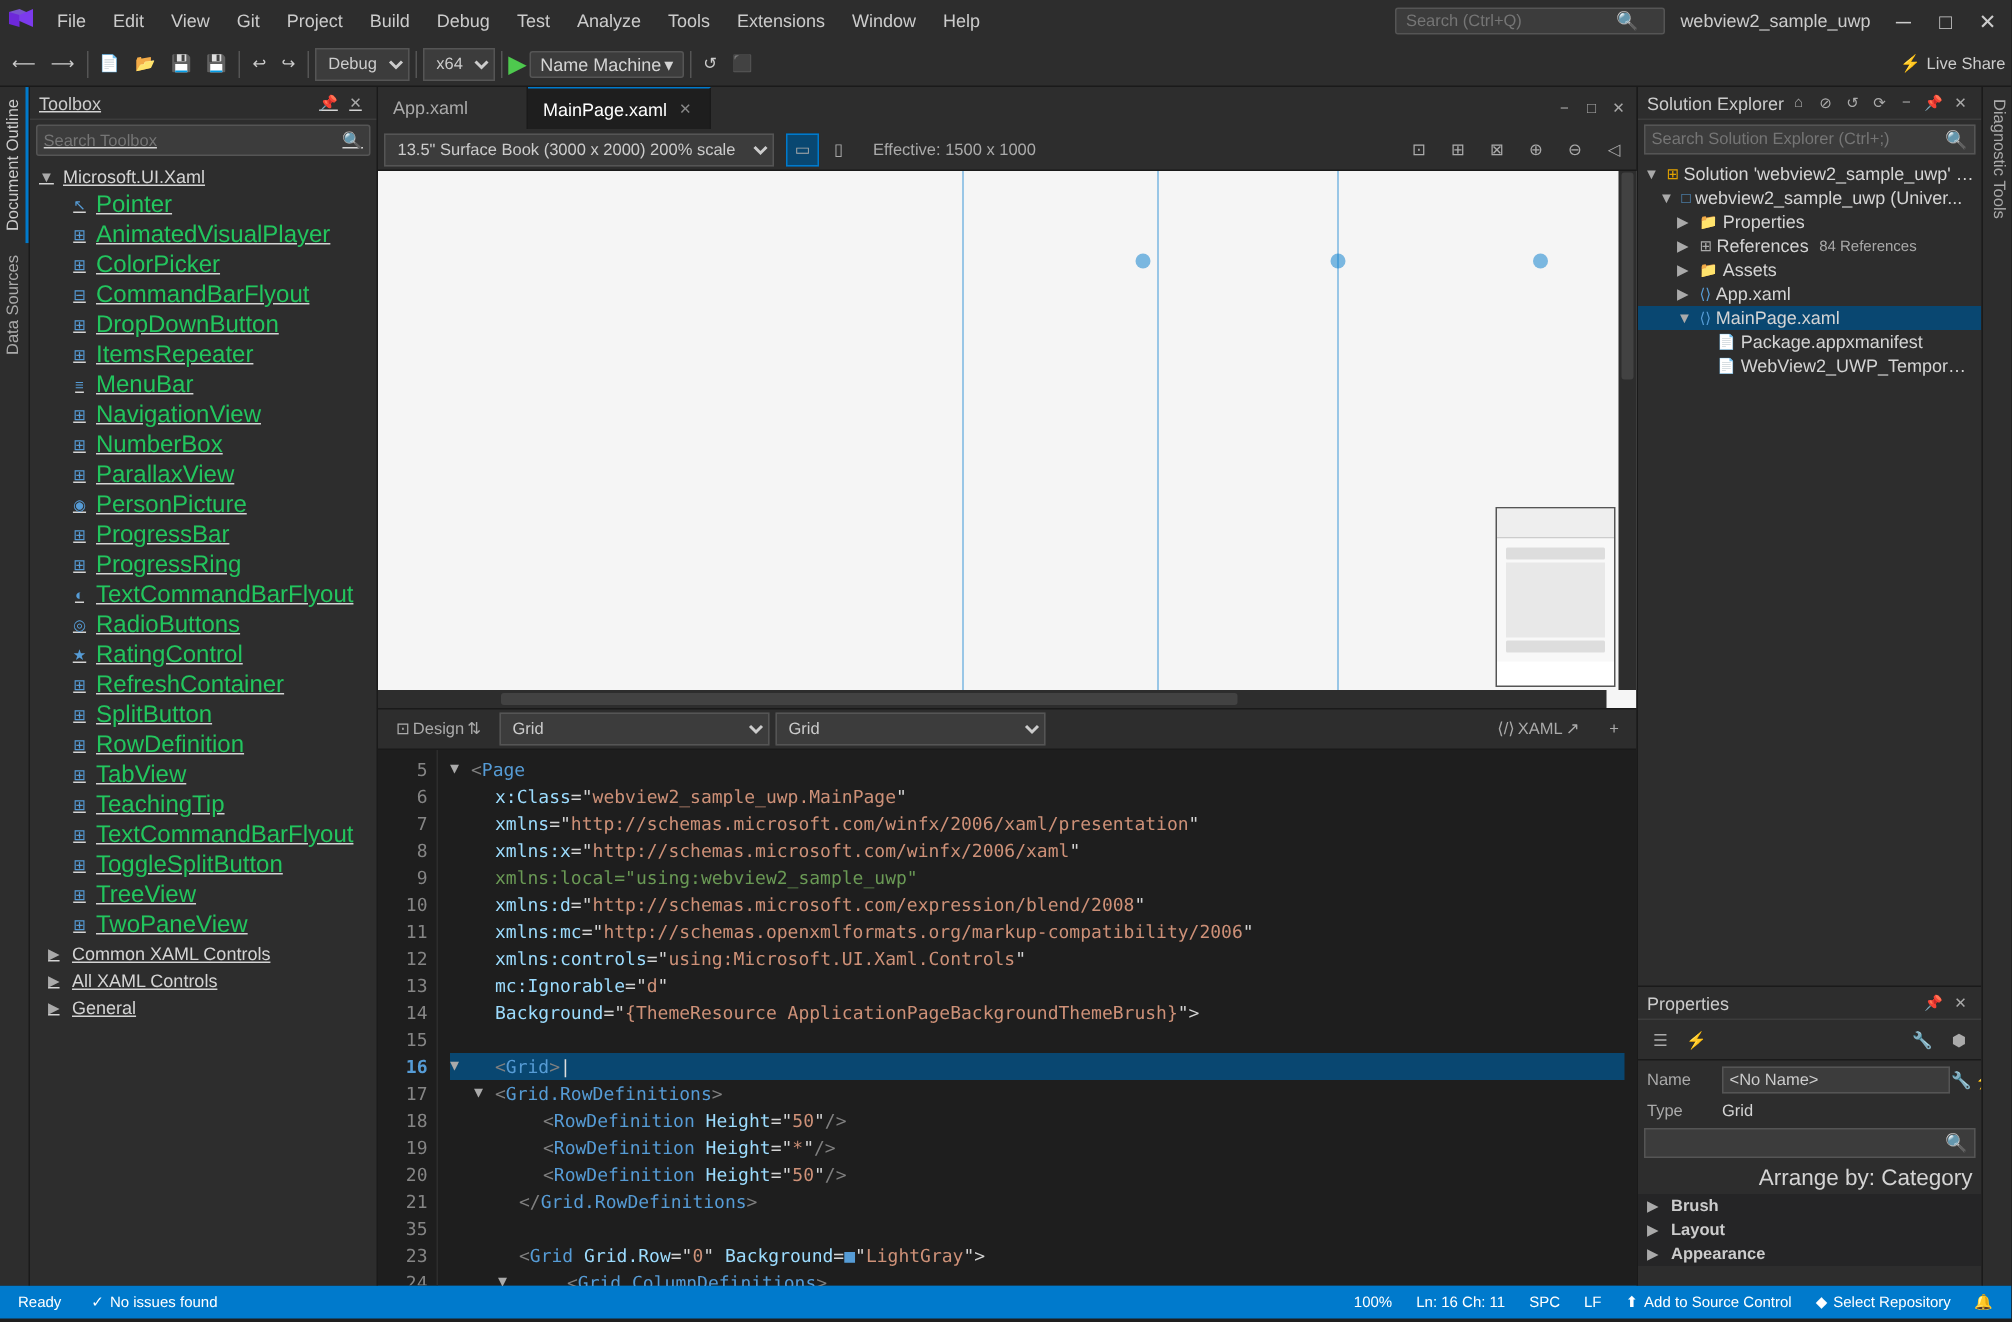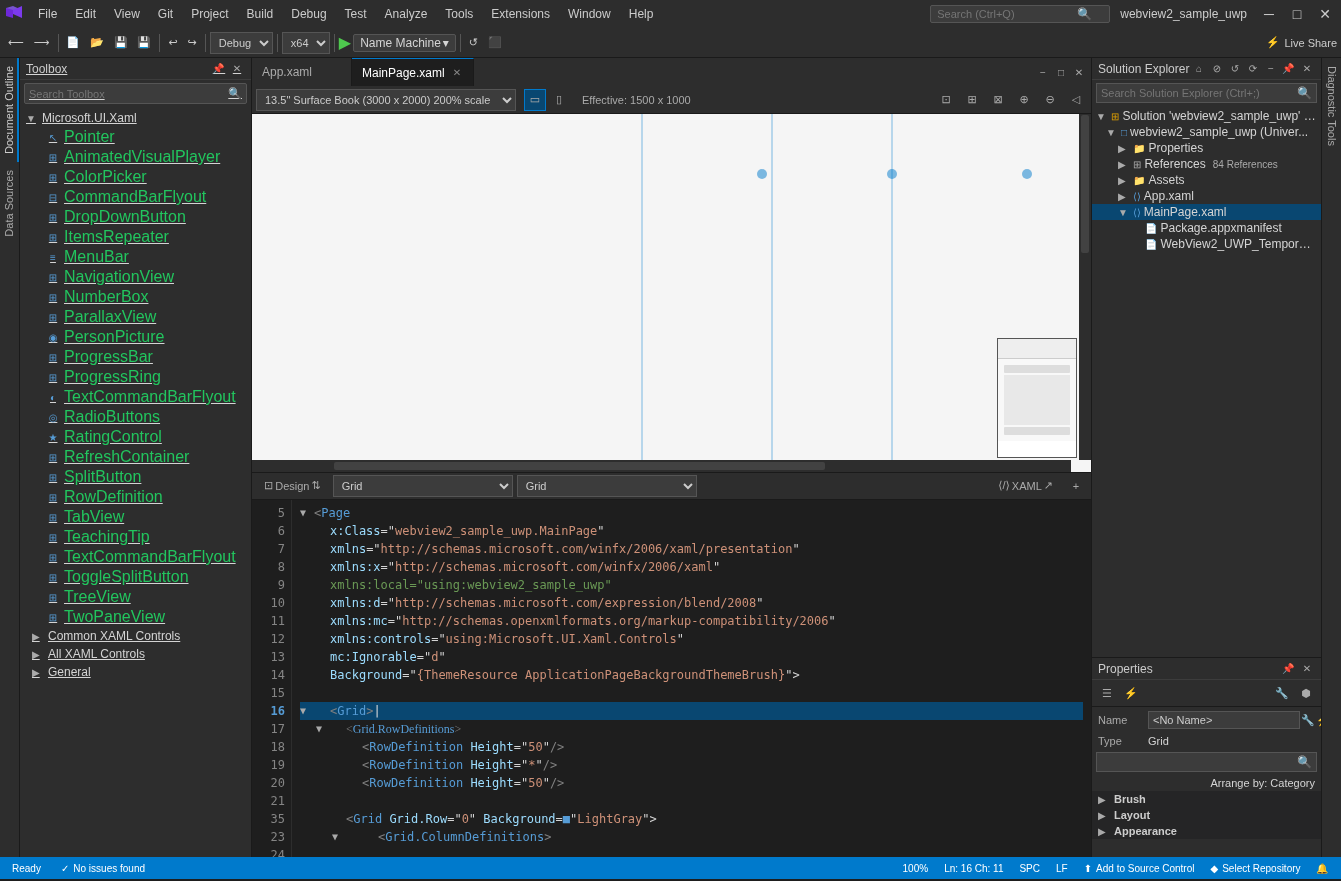--- a/index.html
+++ b/index.html
@@ -114,21 +114,21 @@
     .props-toolbar { display: flex; align-items: center; padding: 2px 4px; gap: 2px; border-bottom: 1px solid #1a1a1a; }
     .props-row { display: flex; align-items: center; padding: 2px 6px; font-size: 11px; }
     .props-label { color: #aaa; width: 50px; flex-shrink: 0; }
     .props-value { color: #d4d4d4; flex: 1; }
     .props-input { background: #3c3c3c; border: 1px solid #555; color: #ccc; font-size: 11px; padding: 1px 4px; height: 18px; flex: 1; }
     .props-search { display: flex; align-items: center; padding: 2px 4px; background: #3c3c3c; margin: 3px 4px; border: 1px solid #555; }
     .props-search input { background: transparent; border: none; color: #ccc; font-size: 11px; outline: none; flex: 1; }
     .props-category { display: flex; align-items: center; gap: 4px; padding: 2px 6px; cursor: pointer; background: #252526; }
     .props-category-label { font-size: 11px; color: #ccc; font-weight: 600; }
     .props-content { flex: 1; overflow-y: auto; }
-    .arrange-row { display: flex; align-items: flex-end; padding: 2px 6px; font-size: 11px; justify-content: flex-end; gap: 4px; }
+    .arrange-row { display: flex; align-items: flex-end; padding: 2px 6px; font-size: 15px; justify-content: flex-end; gap: 4px; }
 
     
     .status-bar { display: flex; align-items: center; background: #007acc; height: 22px; padding: 0 8px; gap: 12px; }
     .status-item { font-size: 10px; color: #fff; cursor: pointer; padding: 0 4px; display: flex; align-items: center; gap: 4px; }
     .status-right { margin-left: auto; display: flex; gap: 8px; }
 
     
     .right-vtab { width: 20px; background: #2d2d2d; border-left: 1px solid #1a1a1a; display: flex; flex-direction: column; }
     .rvtab { writing-mode: vertical-rl; font-size: 11px; padding: 8px 3px; color: #aaa; cursor: pointer; }
 
@@ -501,33 +501,37 @@
             <span class="fold-icon"></span>
             <span style="margin-left:16px;"><span class="xml-attr">Background</span><span class="xml-equals">="</span><span class="xml-value">{ThemeResource ApplicationPageBackgroundThemeBrush}</span><span class="xml-equals">"&gt;</span></span>
           </div>
         <div class="code-line">&nbsp;</div>
         <div class="code-line" style="background:#094771;">
             <span class="fold-icon">▼</span>
             <span style="margin-left:16px;"><span class="xml-bracket">&lt;</span><span class="xml-tag">Grid</span><span class="xml-bracket">&gt;</span><span style="color:#ddd;">|</span></span>
           </div>
         <div class="code-line">
             <span class="fold-icon" style="margin-left:16px;">▼</span>
-            <span style="margin-left:16px;font-family:Liberation Serif, serif;"><span class="xml-bracket">&lt;</span><span class="xml-tag">Grid.RowDefinitions</span><span class="xml-bracket">&gt;</span></span>
+            <span style=""><span class="xml-bracket">&lt;</span><span class="xml-tag">Grid.RowDefinitions</span><span class="xml-bracket">&gt;</span></span>
           </div>
         <div class="code-line">
             <span class="fold-icon"></span>
             <span style="margin-left:48px;"><span class="xml-bracket">&lt;</span><span class="xml-tag">RowDefinition</span> <span class="xml-attr">Height</span><span class="xml-equals">="</span><span class="xml-value">50</span><span class="xml-equals">"</span><span class="xml-bracket">/&gt;</span></span>
           </div>
         <div class="code-line">
             <span class="fold-icon"></span>
             <span style="margin-left:48px;"><span class="xml-bracket">&lt;</span><span class="xml-tag">RowDefinition</span> <span class="xml-attr">Height</span><span class="xml-equals">="</span><span class="xml-value">*</span><span class="xml-equals">"</span><span class="xml-bracket">/&gt;</span></span>
           </div>
         <div class="code-line">
             <span class="fold-icon"></span>
             <span style="margin-left:48px;"><span class="xml-bracket">&lt;</span><span class="xml-tag">RowDefinition</span> <span class="xml-attr">Height</span><span class="xml-equals">="</span><span class="xml-value">50</span><span class="xml-equals">"</span><span class="xml-bracket">/&gt;</span></span>
+          </div>
+        <div class="code-line">
+            <span class="fold-icon"></span>
+            <span style="margin-left:32px;"><span class="xml-bracket">&lt;/</span><span class="xml-tag">Grid.RowDefinitions</span><span class="xml-bracket">&gt;</span></span>
           </div>
         <div class="code-line">&nbsp;</div>
         <div class="code-line">
             <span class="fold-icon"></span>
             <span style="margin-left:32px;"><span class="xml-bracket">&lt;</span><span class="xml-tag">Grid</span> <span class="xml-attr">Grid.Row</span><span class="xml-equals">="</span><span class="xml-value">0</span><span class="xml-equals">"</span> <span class="xml-attr">Background</span>=<span style="color:#569cd6;">■</span><span class="xml-equals">"</span><span class="xml-value">LightGray</span><span class="xml-equals">"&gt;</span></span>
           </div>
         <div class="code-line">
             <span class="fold-icon" style="margin-left:32px;">▼</span>
             <span style="margin-left:32px;"><span class="xml-bracket">&lt;</span><span class="xml-tag">Grid.ColumnDefinitions</span><span class="xml-bracket">&gt;</span></span>
           </div>

